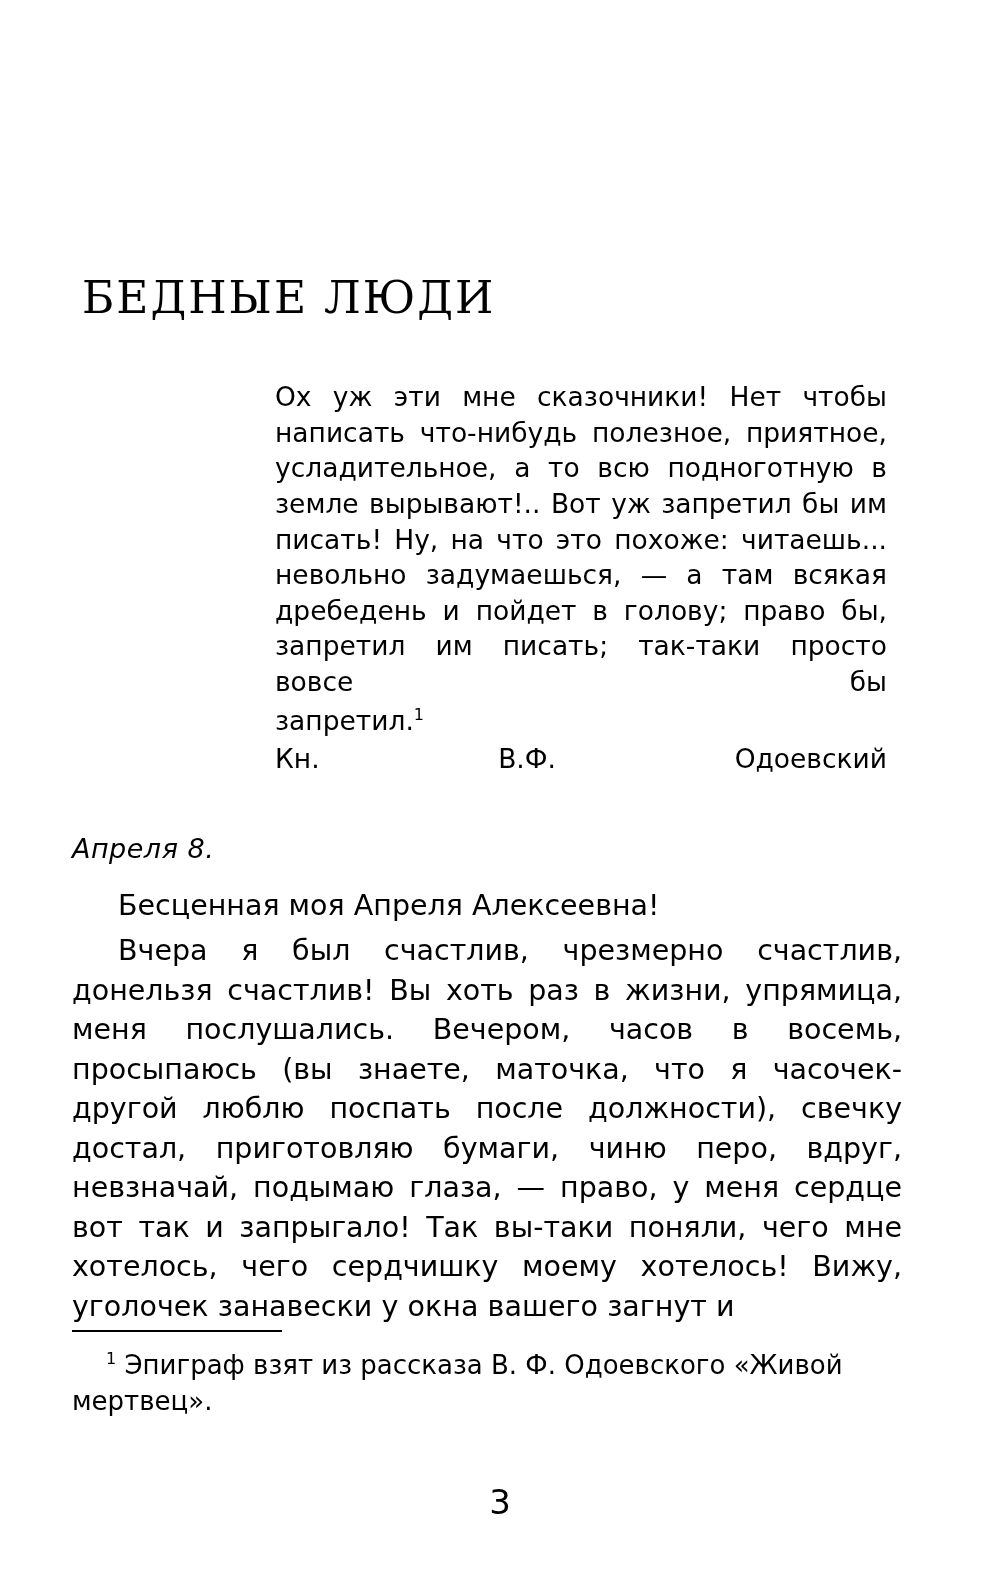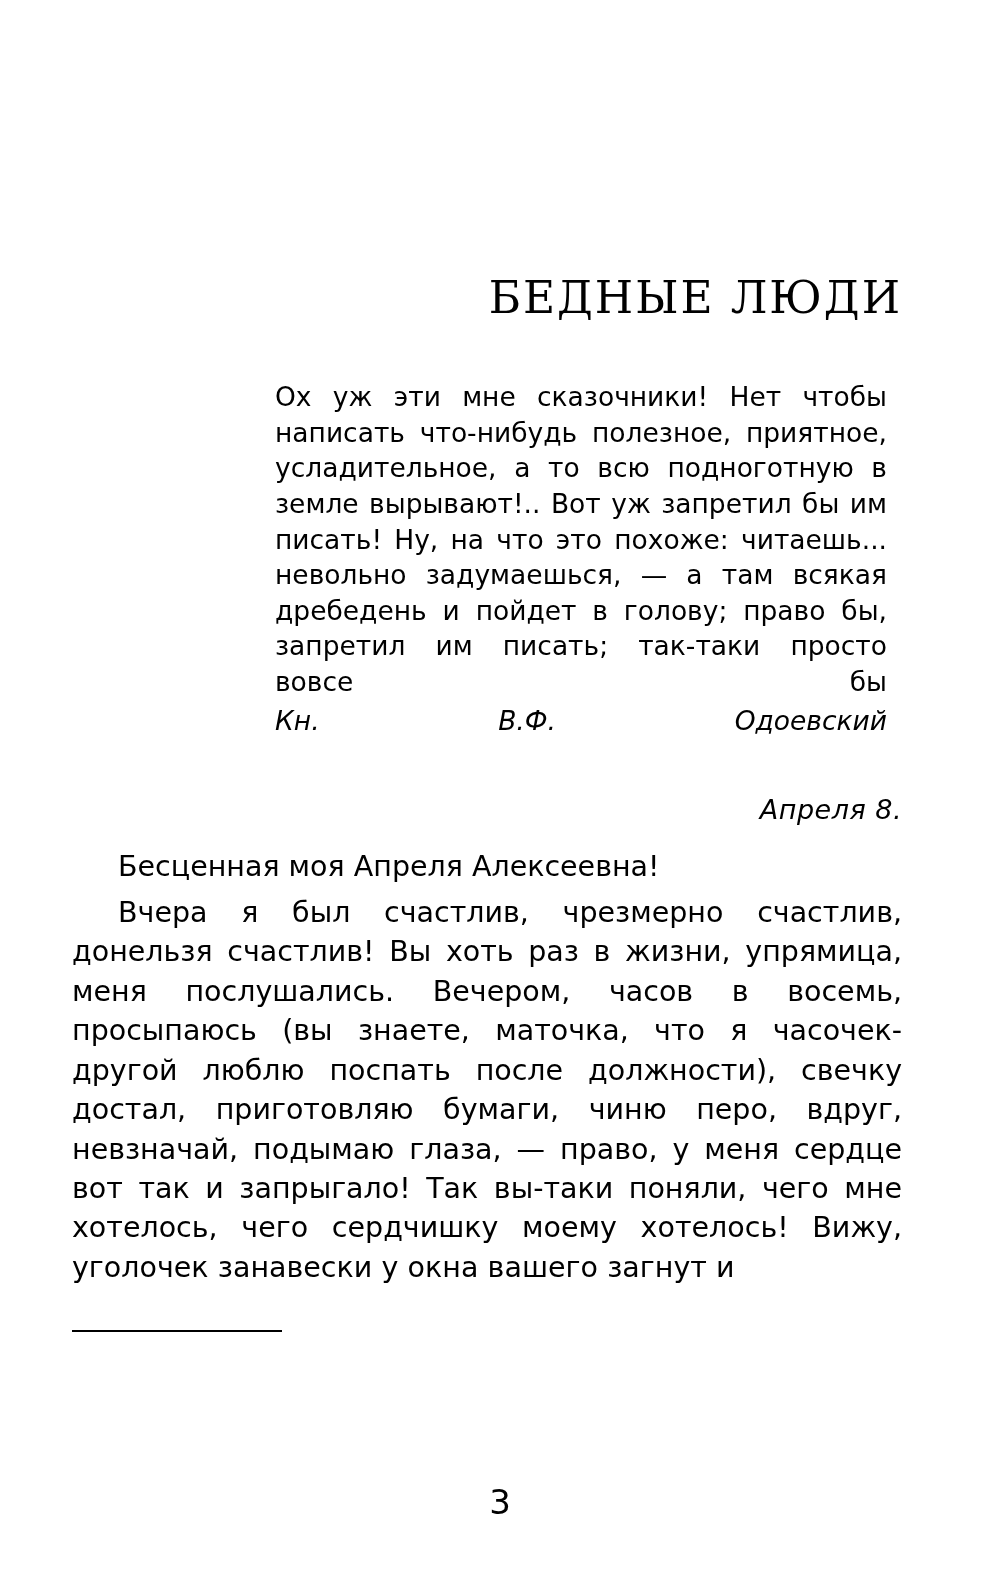--- a/index.html
+++ b/index.html
@@ -23,21 +23,21 @@
     height: 1592px;
     background: #ffffff;
   }
   .content {
     position: absolute;
     left: 72px;
     top: 272px;
     width: 830px;
   }
   .chapter-title {
-    text-align: right;
+    text-align: left;
     font-size: 44px;
     letter-spacing: 2px;
     font-weight: 400;
     font-family: "DejaVu Serif", serif;
     margin: 0 0 56px 0;
     padding-left: 10px;
   }
   .epigraph {
     margin: 0 0 0 200px;
     width: 618px;
@@ -54,26 +54,24 @@
     text-align-last: left;
   }
   .epigraph sup {
     font-size: 16px;
     vertical-align: super;
     line-height: 0;
   }
   .epigraph-author {
     margin: 16px 0 0 0;
     text-align: right;
-    font-style: italic;
     font-size: 27px;
   }
   .date-line {
     margin: 56px 0 0 0;
-    text-align: right;
     font-style: italic;
     font-size: 27px;
     letter-spacing: 0.5px;
   }
   .salutation {
     margin: 22px 0 0 0;
     text-indent: 46px;
     font-size: 28.5px;
     line-height: 1.38;
   }
@@ -121,30 +119,32 @@
 <body>
 
 <div class="page">
 
   <div class="content">
 
     <h1 class="chapter-title">БЕДНЫЕ ЛЮДИ</h1>
 
     <div class="epigraph">
       <p>Ох уж эти мне сказочники! Нет чтобы написать что-нибудь полезное, приятное, усладительное, а то всю подноготную в земле вырывают!.. Вот уж запретил бы им писать! Ну, на что это похоже: читаешь... невольно задумаешься, — а там всякая дребедень и пойдет в голову; право бы, запретил им писать; так-таки просто вовсе бы</p>
+      <p class="lastline"><span>запретил.</span><sup>1</sup></p>
       <p class="epigraph-author">Кн. В.Ф. Одоевский</p>
     </div>
 
     <p class="date-line">Апреля 8.</p>
 
     <p class="salutation">Бесценная моя Апреля Алексеевна!</p>
 
     <p class="body-text">Вчера я был счастлив, чрезмерно счастлив, донельзя счастлив! Вы хоть раз в жизни, упрямица, меня послушались. Вечером, часов в восемь, просыпаюсь (вы знаете, маточка, что я часочек-другой люблю поспать после должности), свечку достал, приготовляю бумаги, чиню перо, вдруг, невзначай, подымаю глаза, — право, у меня сердце вот так и запрыгало! Так вы-таки поняли, чего мне хотелось, чего сердчишку моему хотелось! Вижу, уголочек занавески у окна вашего загнут и</p>
 
   </div>
 
   <div class="footnote-wrap">
     <div class="footnote-rule"></div>
+    <p class="footnote-text"><sup>1</sup> <span>Эпиграф взят из рассказа В. Ф. Одоевского «Живой мертвец».</span></p>
   </div>
 
   <div class="page-number">3</div>
 
 </div>
 
 </body></html>

